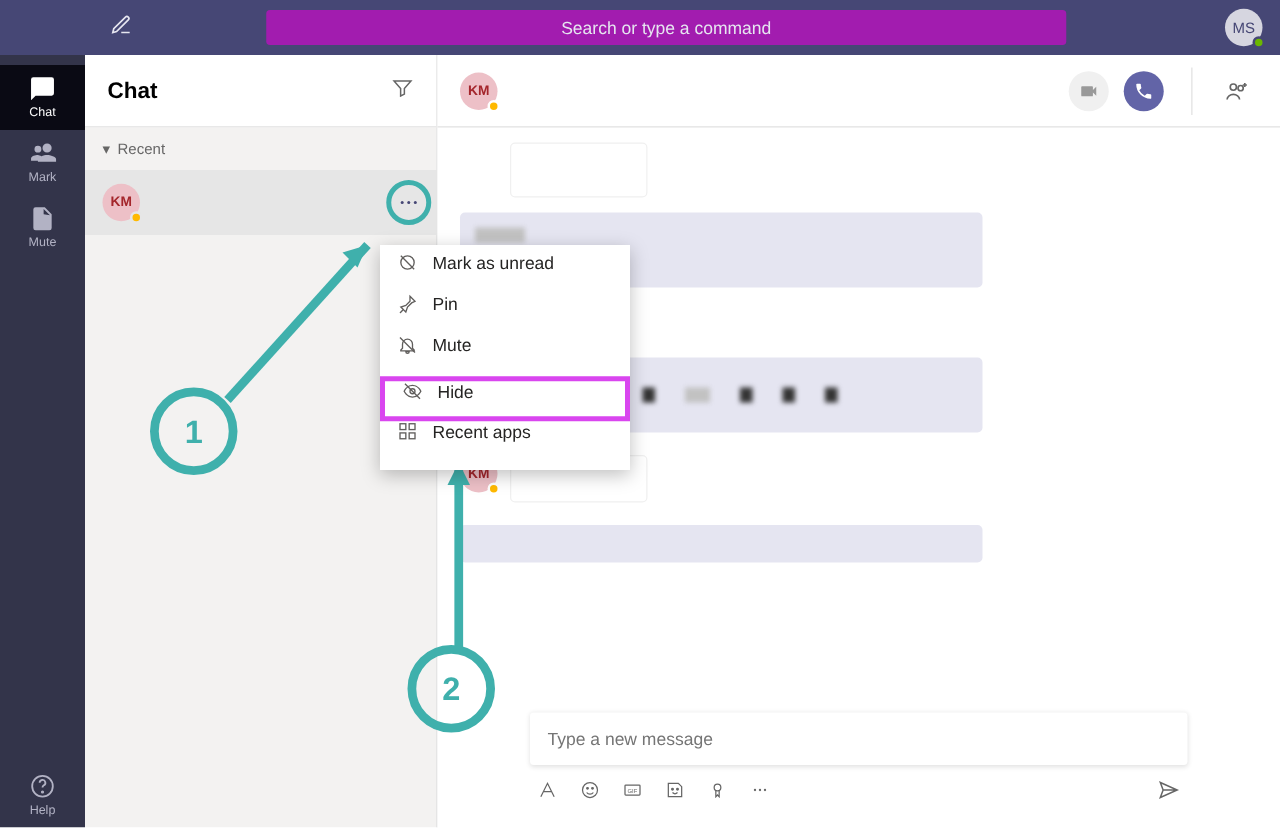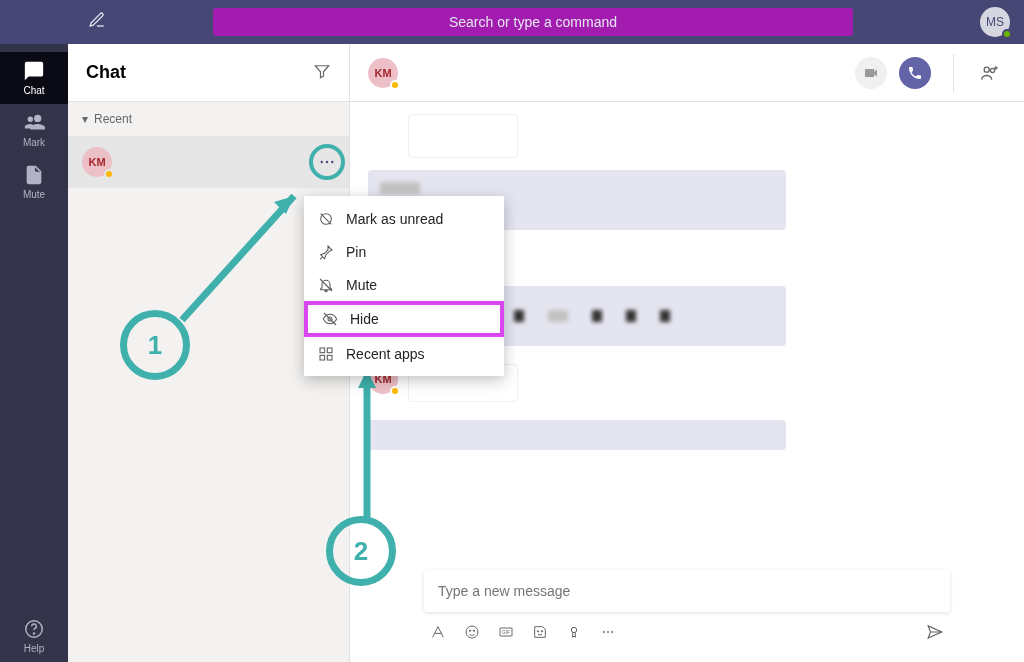--- a/index.html
+++ b/index.html
@@ -32,21 +32,21 @@
     .filter-icon { color: #666; }
     .section-row { padding: 10px 14px; font-size: 12px; color: #666; display: flex; align-items: center; gap: 6px; background: #f3f2f1; }
     .chat-row { height: 52px; padding: 0 14px; display: flex; align-items: center; gap: 10px; background: #e6e6e6; cursor: pointer; position: relative; }
     .row-avatar { width: 30px; height: 30px; border-radius: 50%; background: #edc0c7; color: #a4262c; display: flex; align-items: center; justify-content: center; font-size: 11px; font-weight: 600; position: relative; }
     .row-avatar .presence-dot { border-color: #e6e6e6; }
     .row-name { flex: 1; font-size: 14px; color: #333; }
     .more-btn { width: 36px; height: 36px; border-radius: 50%; border: 4px solid #3fb0ac; display: flex; align-items: center; justify-content: center; color: #464775; background: #e6e6e6; position: absolute; right: 4px; }
 
     
     .ctx-menu { position: absolute; left: 304px; top: 196px; width: 200px; background: #fff; box-shadow: 0 4px 14px rgba(0,0,0,0.25); padding: 6px 0; z-index: 100; }
-    .ctx-item { height: 33px; display: flex; align-items: center; gap: 12px; padding: 0 14px; font-size: 14px; color: #252423; cursor: pointer; }
+    .ctx-item { height: 33px; display: flex; gap: 12px; padding: 0 14px; font-size: 14px; color: #252423; cursor: pointer; }
     .ctx-item.highlight { border: 4px solid #d946ef; height: 36px; }
     .ctx-item svg { width: 16px; height: 16px; color: #605e5c; }
 
     
     .conv { flex: 1; display: flex; flex-direction: column; background: #fff; position: relative; }
     .conv-header { height: 58px; border-bottom: 1px solid #e1e1e1; display: flex; align-items: center; padding: 0 18px; gap: 10px; }
     .conv-avatar { width: 30px; height: 30px; border-radius: 50%; background: #edc0c7; color: #a4262c; display: flex; align-items: center; justify-content: center; font-size: 11px; font-weight: 600; position: relative; }
     .conv-avatar .presence-dot { border-color: #fff; }
     .conv-header-spacer { flex: 1; }
     .header-btn { width: 32px; height: 32px; border-radius: 50%; display: flex; align-items: center; justify-content: center; cursor: pointer; margin-left: 2px; }

